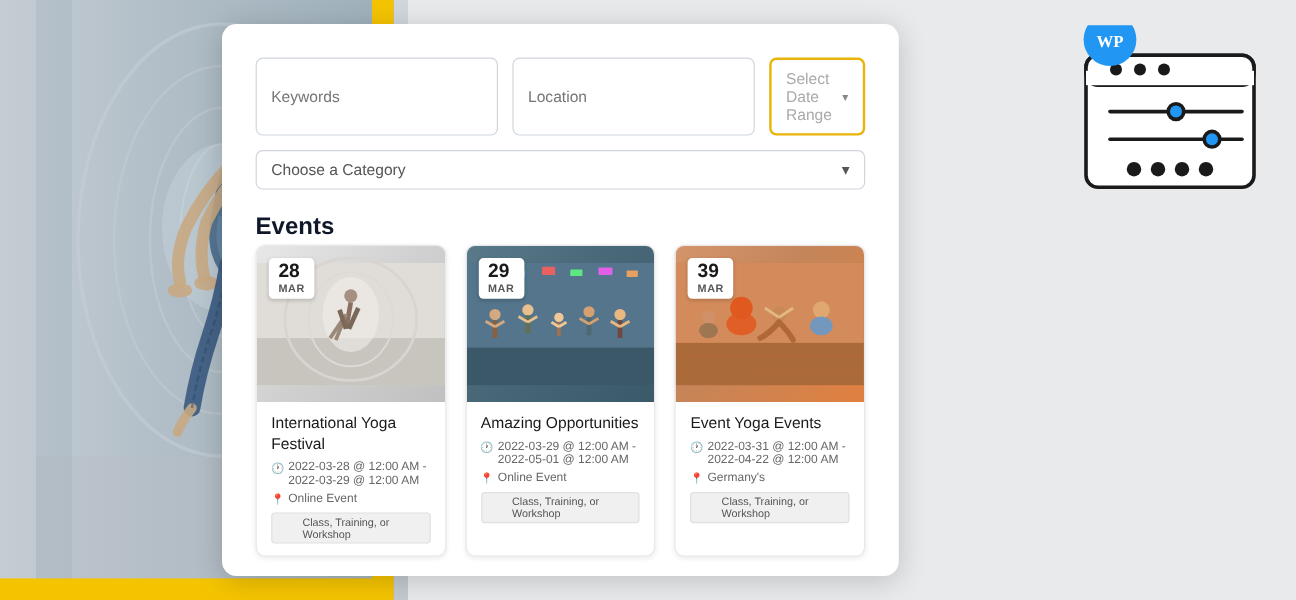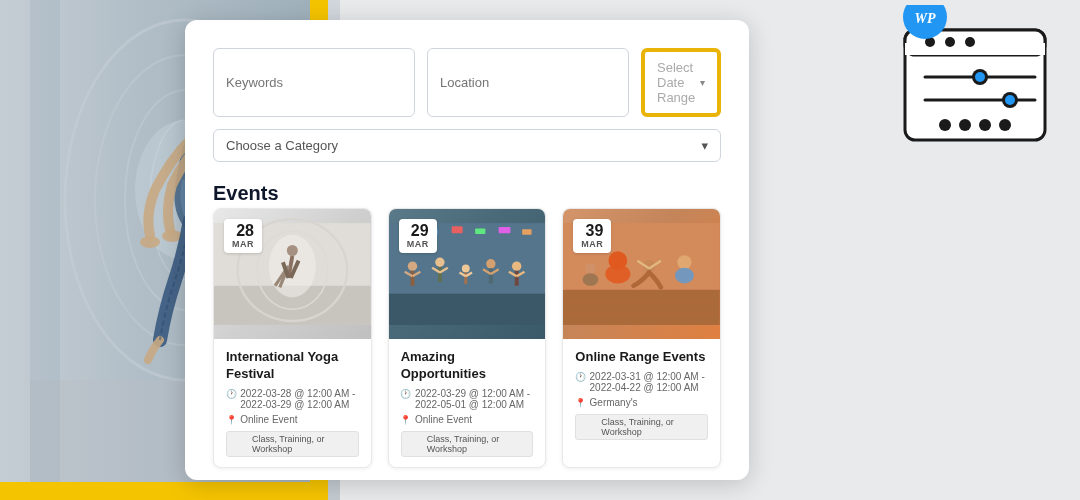--- a/index.html
+++ b/index.html
@@ -80,21 +80,21 @@
       padding: 8px 12px;
       font-size: 13px;
       color: #aaa;
       background: #fff;
       outline: none;
       cursor: pointer;
     }
 
     .filter-dropdown {
       flex: 1;
-      border: 4px solid #eab308;
+      border: 2px solid #eab308;
       border-radius: 6px;
       padding: 8px 12px;
       font-size: 13px;
       color: #aaa;
       background: #fff;
       display: flex;
       align-items: center;
       justify-content: space-between;
       cursor: pointer;
     }
@@ -188,21 +188,21 @@
       justify-content: center;
     }
 
     .date-badge {
       position: absolute;
       top: 10px;
       left: 10px;
       background: #fff;
       border-radius: 4px;
       padding: 4px 8px;
-      text-align: right;
+      text-align: left;
       min-width: 36px;
       box-shadow: 0 1px 3px rgba(0,0,0,0.15);
     }
 
     .date-badge .day {
       font-size: 16px;
       font-weight: 700;
       color: #1a1a1a;
       line-height: 1;
     }
@@ -214,21 +214,21 @@
       text-transform: uppercase;
       letter-spacing: 0.5px;
     }
 
     .event-info {
       padding: 10px 12px;
     }
 
     .event-name {
       font-size: 13px;
-      font-weight: 700;
+      font-weight: 400;
       color: #1a1a1a;
       margin-bottom: 5px;
       line-height: 1.3;
     }
 
     .event-date {
       font-size: 10px;
       color: #666;
       margin-bottom: 4px;
       display: flex;
@@ -256,25 +256,24 @@
     }
 
     .icon-clock, .icon-pin {
       font-size: 9px;
       margin-top: 1px;
     }
 
     .wp-icon-box {
       position: absolute;
       right: 15px;
-      top: 5px;
+      top: 21px;
       width: 170px;
       height: 160px;
       z-index: 20;
-      font-style: italic;
     }
 
     
     .arch-overlay {
       position: absolute;
       left: 0; top: 0;
       width: 100%;
       height: 100%;
       z-index: 1;
     }
@@ -504,21 +503,21 @@
 
           <line x1="0" y1="100" x2="200" y2="100" stroke="#c06030" stroke-width="1" opacity="0.4"></line>
           <line x1="0" y1="115" x2="200" y2="115" stroke="#c06030" stroke-width="1" opacity="0.3"></line>
         </svg>
         <div class="date-badge">
           <div class="day">39</div>
           <div class="month">MAR</div>
         </div>
       </div>
       <div class="event-info">
-        <div class="event-name">Online Range Events</div>
+        <div class="event-name">Event Yoga Events</div>
         <div class="event-date">
           <span class="icon-clock">🕐</span>
           <span>2022-03-31 @ 12:00 AM - 2022-04-22 @ 12:00 AM</span>
         </div>
         <div class="event-location">
           <span class="icon-pin">📍</span>
           <span>Germany's</span>
         </div>
         <span class="event-tag">Class, Training, or Workshop</span>
       </div>

